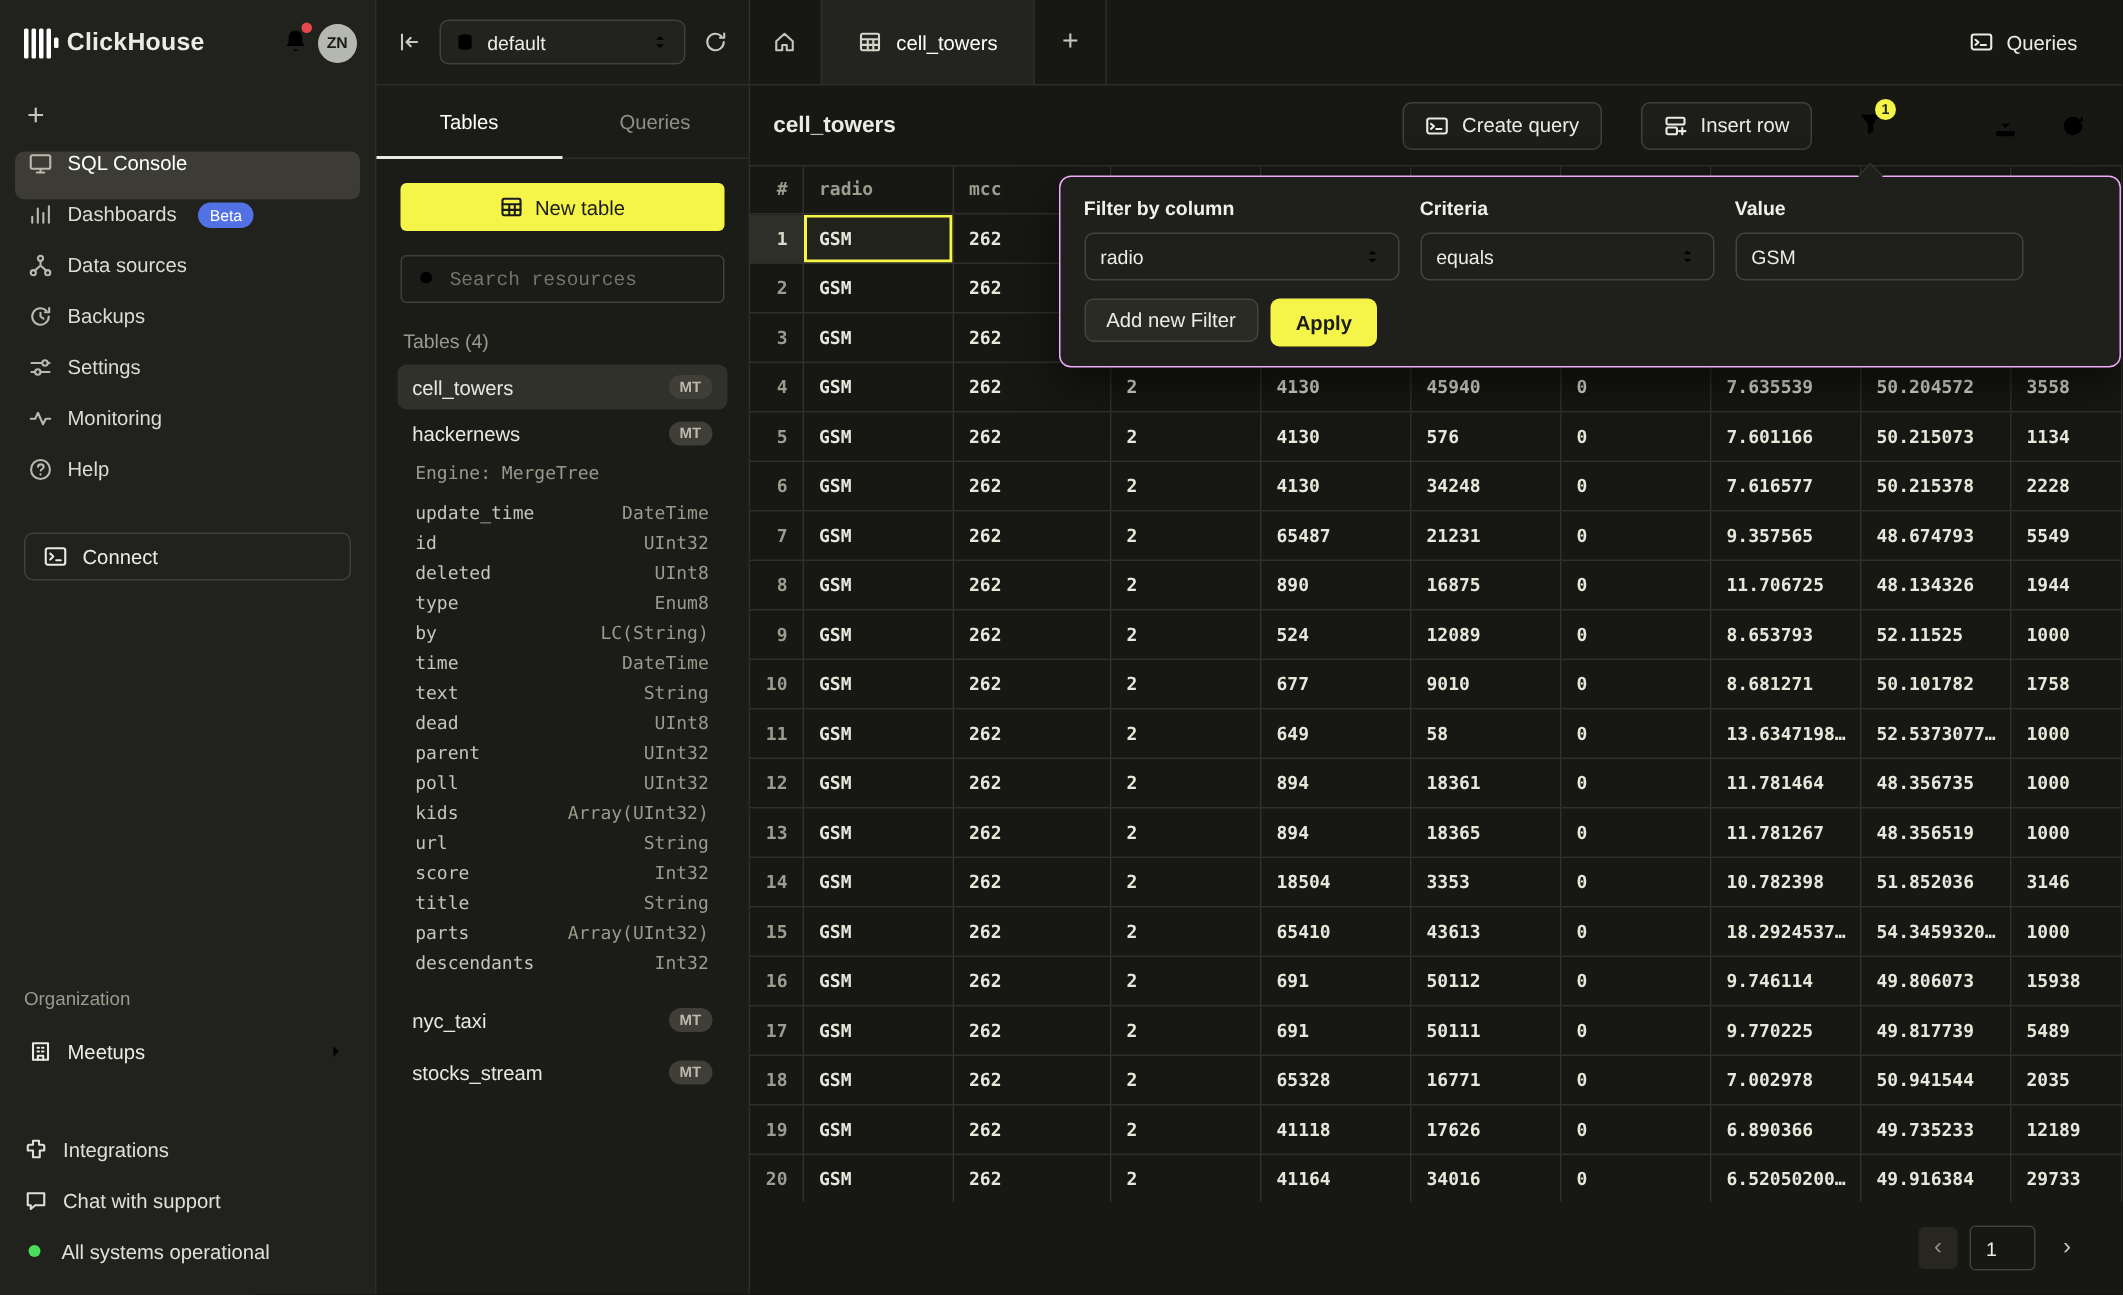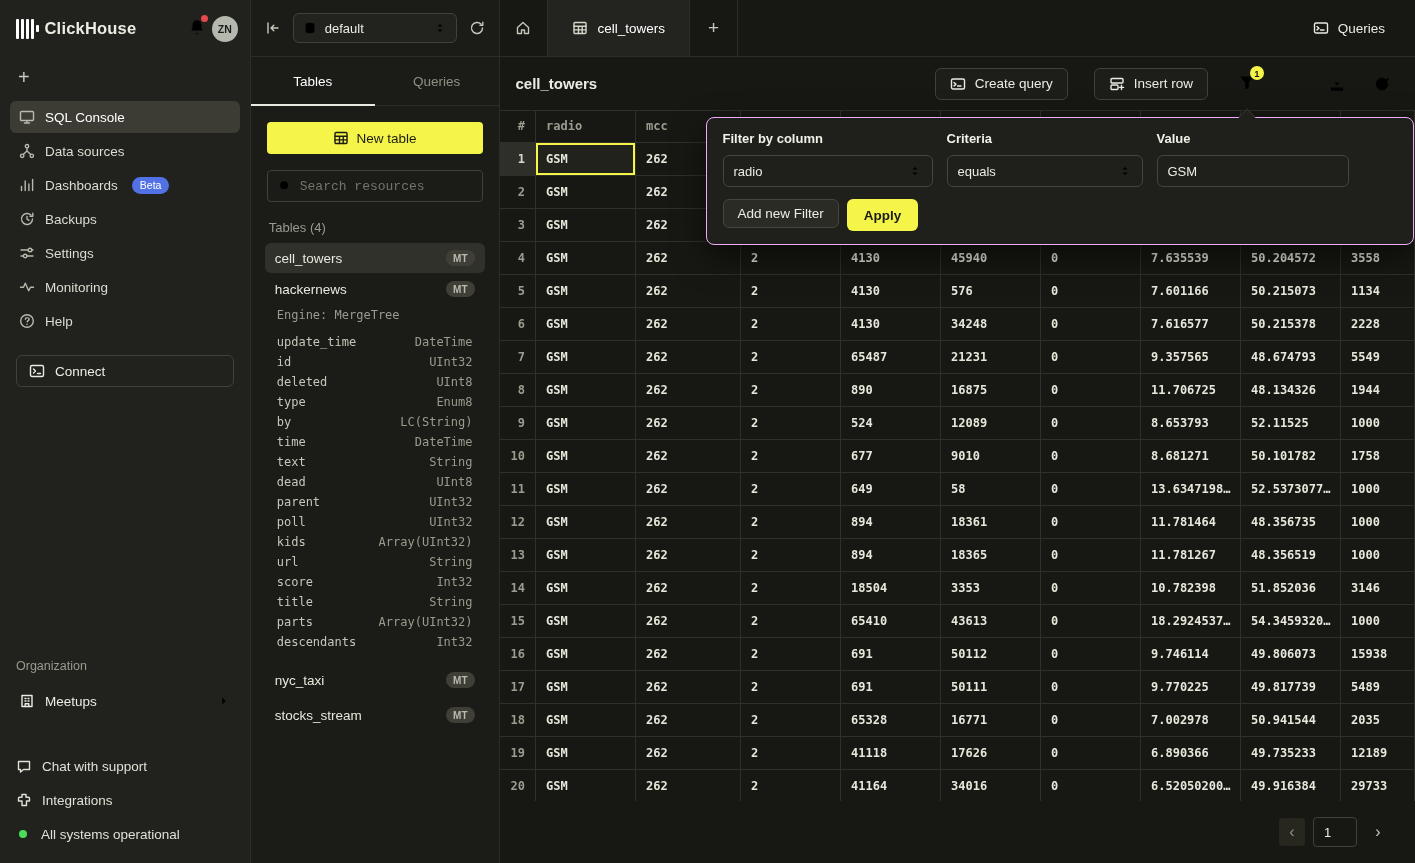--- a/index.html
+++ b/index.html
@@ -25,21 +25,21 @@
   .brand{font-size:16.5px;font-weight:700;letter-spacing:.2px}
   .sb-header .spacer{flex:1}
   .bell-wrap{position:relative;color:#c9c9bf;padding:2px}
   .bell-dot{position:absolute;top:-1px;right:0;width:7px;height:7px;border-radius:50%;background:#e5484d}
   .avatar{width:26px;height:26px;border-radius:50%;background:#b4b8ae;color:#1c1c16;font-size:10.5px;font-weight:700;display:flex;align-items:center;justify-content:center}
   .ws-row{display:flex;align-items:center;gap:12px;padding:10px 16px 12px}
   .ws-select{flex:1;height:32px;border:1px solid var(--border2);background:#24241f;border-radius:6px;display:flex;align-items:center;padding:0 10px;gap:8px;font-size:13.5px}
   .ws-select .spacer{flex:1}
   .plus-btn{color:#c6c6bb;font-size:20px;line-height:1;padding:0 2px;cursor:default}
   .nav{display:flex;flex-direction:column;gap:2px;padding:2px 10px}
-  .nav-item{height:32px;display:flex;align-items:center;gap:10px;padding:0 9px;border-radius:6px;font-size:13.5px;color:#dcdcd2}
+  .nav-item{height:32px;display:flex;align-items:flex-start;gap:10px;padding:0 9px;border-radius:6px;font-size:13.5px;color:#dcdcd2}
   .nav-item .ic{color:#b9b9ae}
   .nav-item.active{background:#3c3c35;color:#fff}
   .badge-beta{background:var(--blue);color:#fff;font-size:10.5px;padding:2.5px 8px;border-radius:10px;margin-left:4px}
   .connect-btn{margin:16px;height:32px;border:1px solid var(--border2);border-radius:6px;display:flex;align-items:center;gap:10px;padding:0 12px;font-size:13.5px;color:#ecece3}
   .sb-spacer{flex:1}
   .org-label{padding:0 16px 12px;color:var(--muted);font-size:12.5px}
   .org-item{margin:0 10px;height:32px;display:flex;align-items:center;gap:10px;padding:0 9px;border-radius:6px;font-size:13.5px}
   .org-item .chev{margin-left:auto;color:#b9b9ae}
   .sb-footer{margin-top:34px;padding:0 16px 14px;display:flex;flex-direction:column;gap:4px}
   .sbf-item{height:30px;display:flex;align-items:center;gap:10px;font-size:13.5px;color:#e0e0d6}
@@ -149,33 +149,33 @@
     <div class="nav">
       <div class="nav-item active">
         <svg class="ic" viewBox="0 0 16 16">
             <rect x="1.5" y="2.5" width="13" height="9" rx="1"></rect>
             <path d="M5.5 14h5M8 11.5V14"></path>
           </svg>
         <span>SQL Console</span>
       </div>
       <div class="nav-item">
         <svg class="ic" viewBox="0 0 16 16">
+            <path d="M2.5 13.5V9.5M6.2 13.5V4M9.9 13.5V7M13.6 13.5V2.5"></path>
+          </svg>
+        <span>Dashboards</span>
+        <span class="badge-beta">Beta</span>
+      </div>
+      <div class="nav-item">
+        <svg class="ic" viewBox="0 0 16 16">
             <circle cx="8" cy="3.2" r="1.7"></circle>
             <circle cx="3.2" cy="12.8" r="1.7"></circle>
             <circle cx="12.8" cy="12.8" r="1.7"></circle>
             <path d="M8 5v3M8 8l-3.8 3.4M8 8l3.8 3.4"></path>
           </svg>
         <span>Data sources</span>
-      </div>
-      <div class="nav-item">
-        <svg class="ic" viewBox="0 0 16 16">
-            <path d="M2.5 13.5V9.5M6.2 13.5V4M9.9 13.5V7M13.6 13.5V2.5"></path>
-          </svg>
-        <span>Dashboards</span>
-        <span class="badge-beta">Beta</span>
       </div>
       <div class="nav-item">
         <svg class="ic" viewBox="0 0 16 16">
             <path d="M13.5 8a5.5 5.5 0 1 1-1.6-3.9"></path>
             <path d="M13.8 2.3v2.9H11"></path>
             <path d="M8 5.5V8l2 1.4"></path>
           </svg>
         <span>Backups</span>
       </div>
       <div class="nav-item">
@@ -220,29 +220,29 @@
         </svg>
       <span>Meetups</span>
       <svg class="ic14 chev" viewBox="0 0 16 16">
           <path d="M6 4l4 4-4 4"></path>
         </svg>
     </div>
 
     <div class="sb-footer">
       <div class="sbf-item">
         <svg class="ic" viewBox="0 0 16 16">
+            <path d="M6 2.5h4v2.7h2.5a1 1 0 0 1 1 1V9h-3v4.5H6V9H2.5V6.2a1 1 0 0 1 1-1H6z"></path>
+          </svg>
+        <span>Integrations</span>
+      </div>
+      <div class="sbf-item">
+        <svg class="ic" viewBox="0 0 16 16">
             <path d="M2.5 3.5h11v8h-6l-3 2.5v-2.5h-2z"></path>
           </svg>
         <span>Chat with support</span>
-      </div>
-      <div class="sbf-item">
-        <svg class="ic" viewBox="0 0 16 16">
-            <path d="M6 2.5h4v2.7h2.5a1 1 0 0 1 1 1V9h-3v4.5H6V9H2.5V6.2a1 1 0 0 1 1-1H6z"></path>
-          </svg>
-        <span>Integrations</span>
       </div>
       <div class="sbf-item">
         <span class="status-dot"></span>
         <span>All systems operational</span>
       </div>
     </div>
   </div>
 
   <div class="explorer">
     <div class="ex-header">

